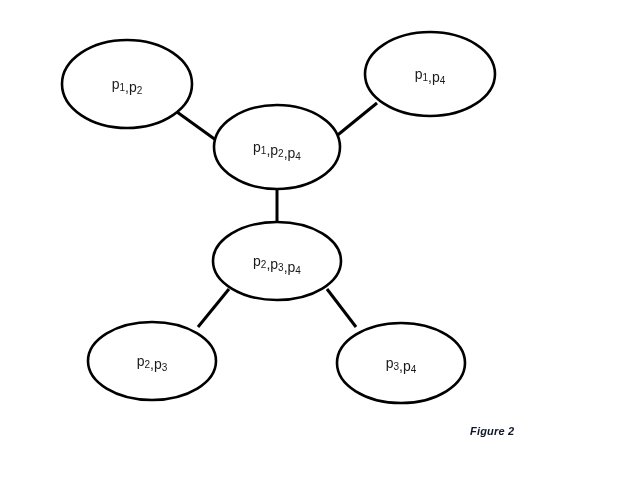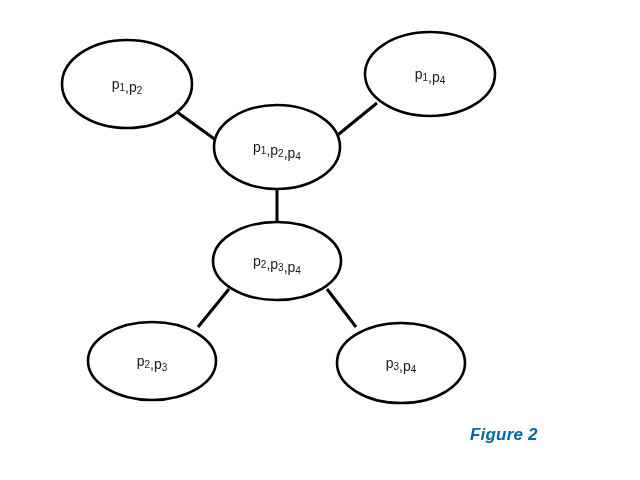--- a/index.html
+++ b/index.html
@@ -46,24 +46,24 @@
     white-space: pre;
   }
   .node-label .sub {
     font-size: 10px;
   }
   .figure-caption {
     position: absolute;
     left: 470px;
     top: 425px;
     font-family: "Liberation Sans", sans-serif;
-    font-size: 17px;
+    font-size: 11px;
     font-weight: bold;
     font-style: italic;
-    color: #0369a1;
+    color: #0f172a;
     letter-spacing: 0.2px;
   }
 </style>
 </head>
 <body>
 
 <div id="canvas">
 
   <svg id="diagram-svg" viewBox="0 0 640 480">
     <g id="edges-group">

